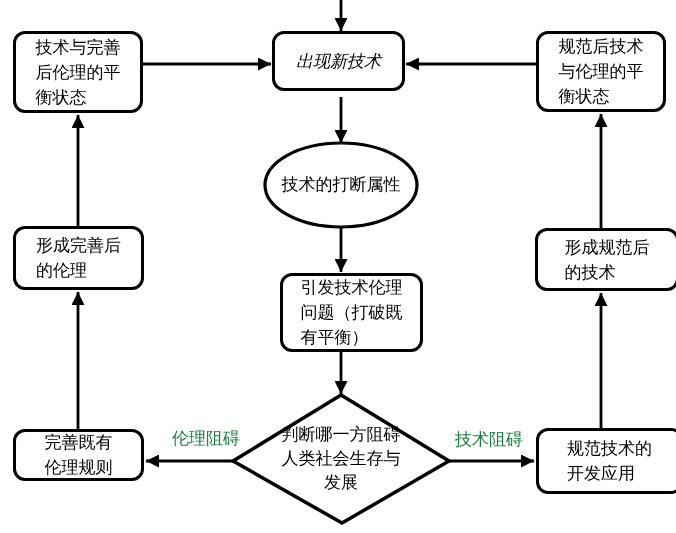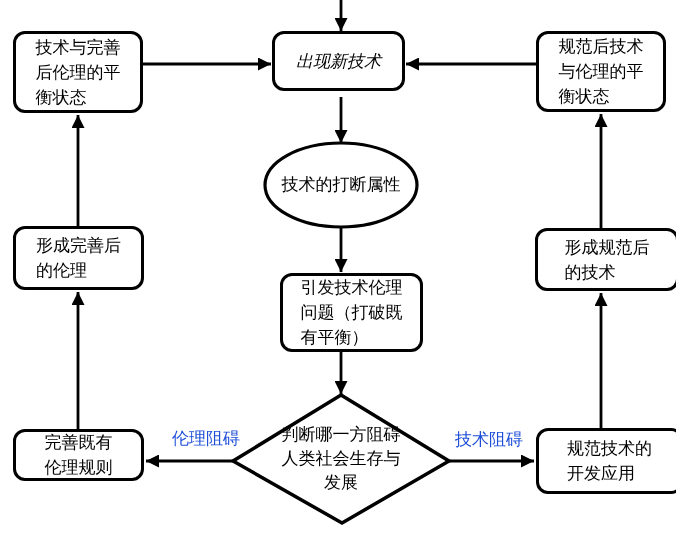--- a/index.html
+++ b/index.html
@@ -47,21 +47,21 @@
     line-height: 24px;
     color: #000;
     background: transparent;
   }
   .edge-label {
     position: absolute;
     box-sizing: border-box;
     text-align: center;
     font-size: 17px;
     line-height: 22px;
-    color: #1d4ed8;
+    color: #15803d;
     background: transparent;
   }
   
   .n-balance-left   { left: 13px;  top: 31px;  width: 130px; height: 82px; }
   .n-new-tech       { left: 272px; top: 31px;  width: 133px; height: 60px; font-style: italic; }
   .n-balance-right  { left: 536px; top: 31px;  width: 130px; height: 81px; }
   .n-ethics-issue   { left: 280px; top: 273px; width: 143px; height: 79px; }
   .n-improved-ethics{ left: 13px;  top: 226px; width: 131px; height: 64px; }
   .n-improve-rules  { left: 13px;  top: 429px; width: 131px; height: 52px; }
   .n-regulated-tech { left: 535px; top: 228px; width: 144px; height: 63px; }

